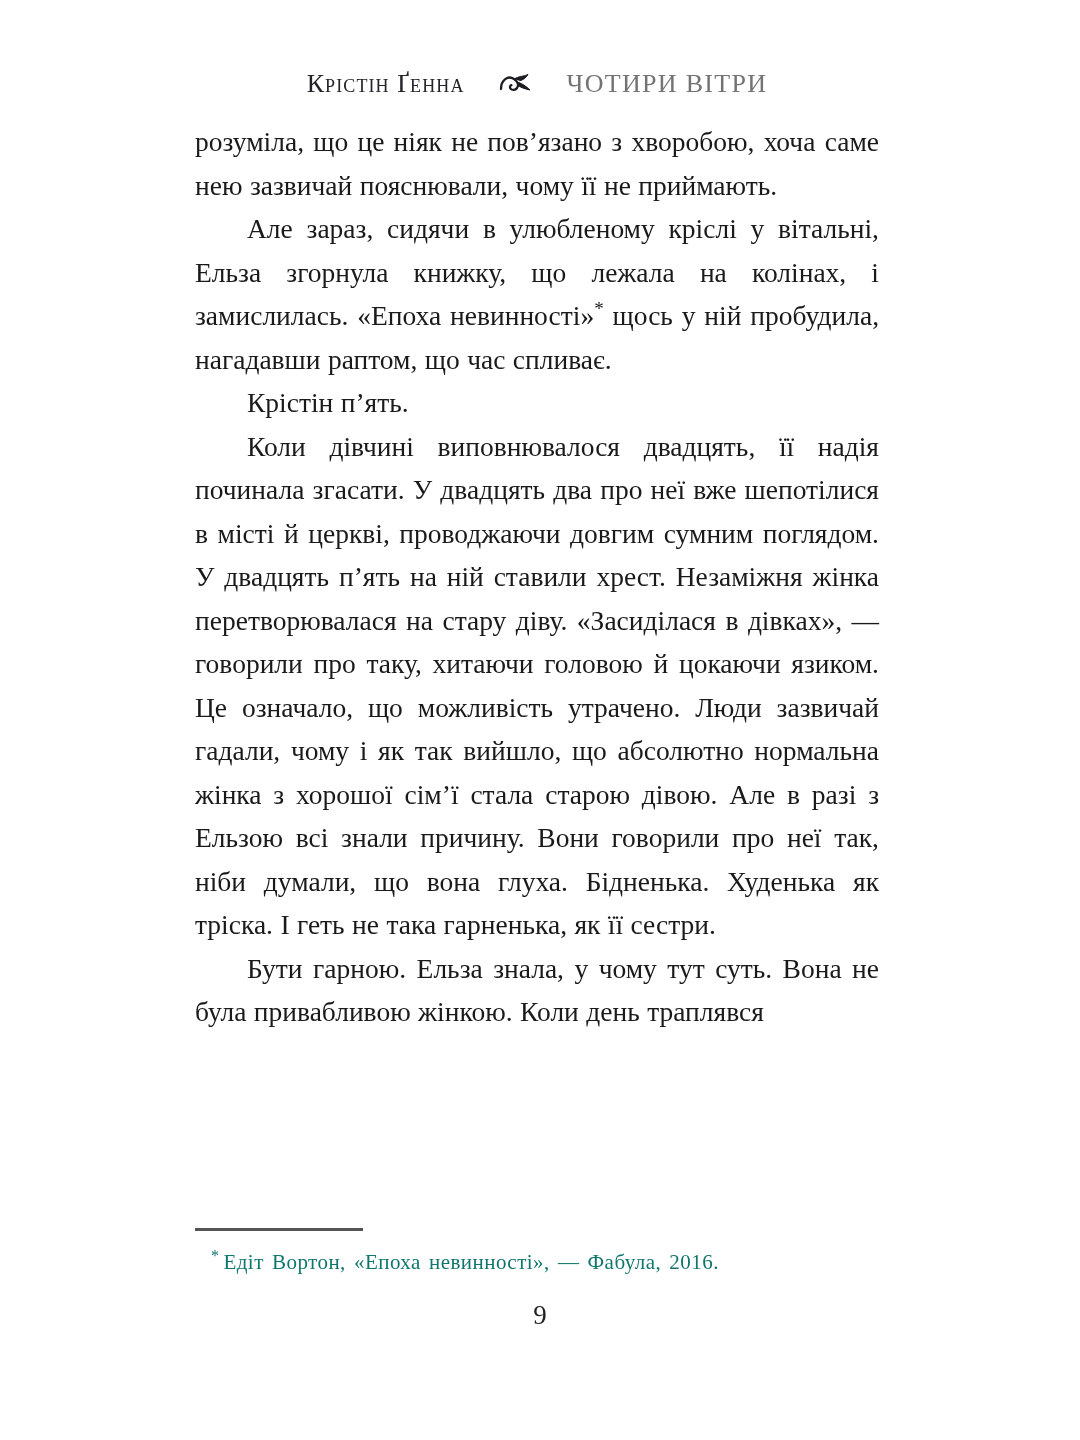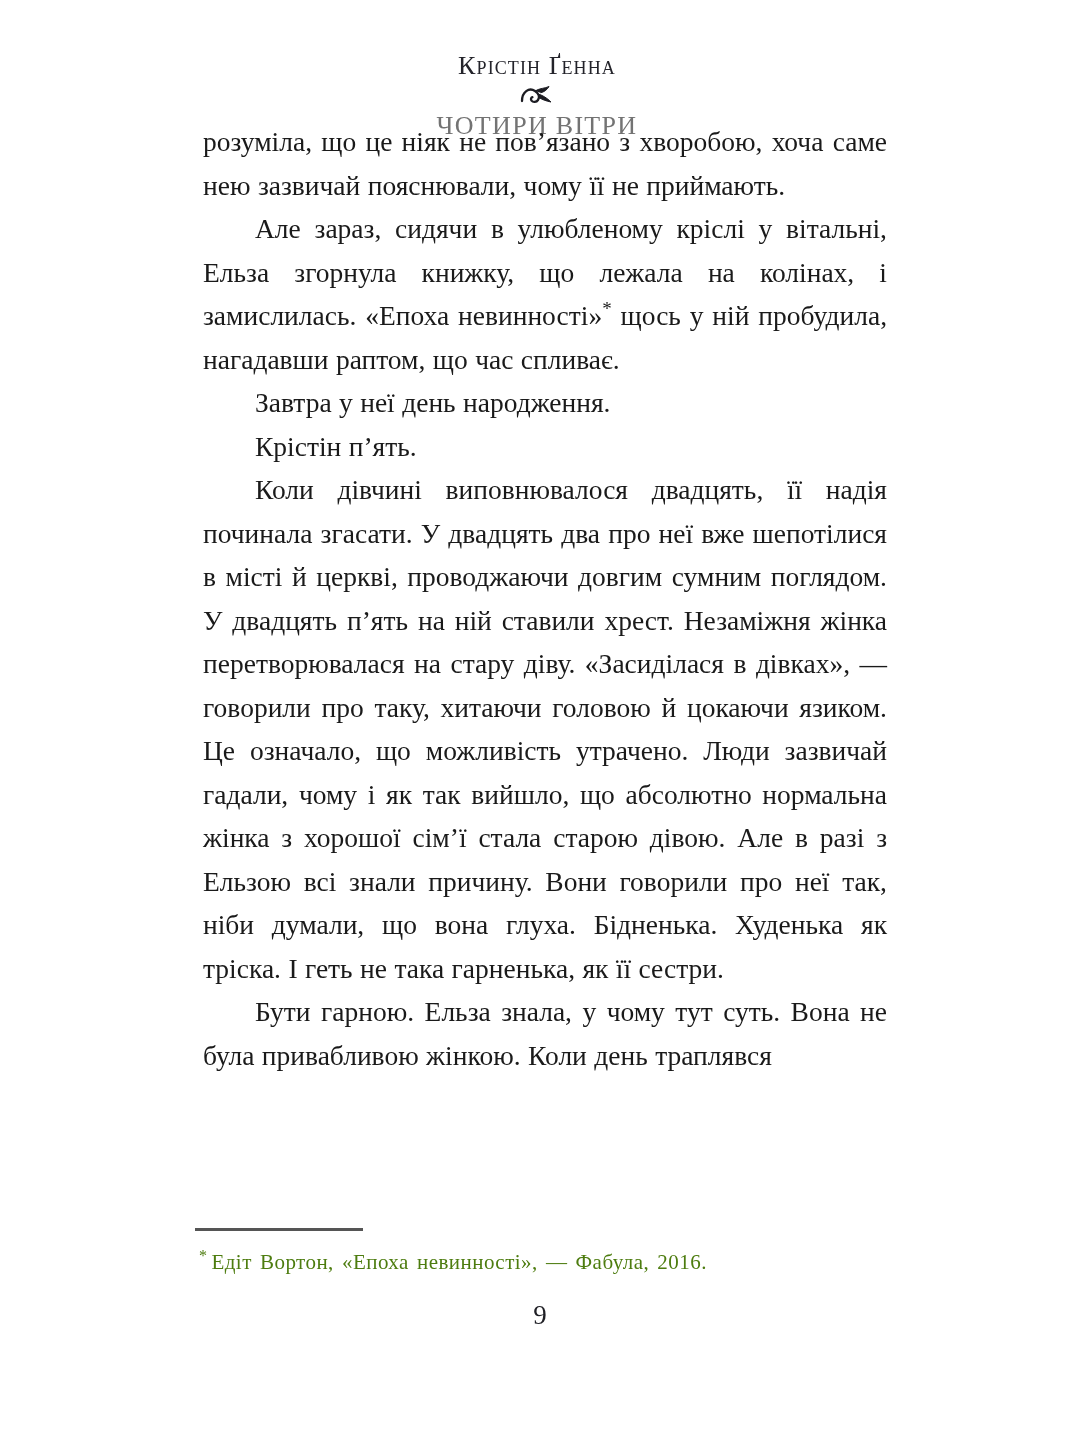--- a/index.html
+++ b/index.html
@@ -16,30 +16,29 @@
     background: #ffffff;
     box-sizing: border-box;
     overflow: hidden;
     font-family: "Liberation Serif", "DejaVu Serif", serif;
     color: #1a1a1a;
   }
 
   
   .running-head {
     position: absolute;
-    top: 76px;
+    top: 64px;
     left: 195px;
     width: 684px;
     height: 40px;
     display: flex;
     align-items: center;
     justify-content: center;
-    gap: 0;
+    gap: 32px;
     white-space: nowrap;
-    flex-direction: column;
   }
 
   .author-name {
     font-size: 26px;
     font-variant: small-caps;
     letter-spacing: 1.1px;
     color: #23232a;
   }
 
   .head-ornament {
@@ -56,21 +55,21 @@
     font-size: 26px;
     text-transform: uppercase;
     letter-spacing: 1.3px;
     color: #737373;
   }
 
   
   .body-text {
     position: absolute;
     top: 120px;
-    left: 203px;
+    left: 195px;
     width: 684px;
   }
 
   .body-text p {
     margin: 0;
     font-size: 27.5px;
     line-height: 43.5px;
     text-align: justify;
     text-align-last: left;
     text-indent: 52px;
@@ -97,25 +96,25 @@
   }
 
   .footnote-rule {
     width: 168px;
     height: 3px;
     background: #555555;
     margin: 0 0 16px 0;
   }
 
   .footnote-text {
-    margin: 4px;
+    margin: 16px;
     font-size: 21px;
     line-height: 30px;
     letter-spacing: 0.45px;
-    color: #4d7c0f;
+    color: #0f766e;
     word-spacing: 0.12em;
   }
 
   .footnote-text .fnmark {
     font-size: 16px;
     vertical-align: super;
     line-height: 0;
     margin-right: 4px;
   }
 
@@ -147,21 +146,20 @@
     </span>
 
     <span class="book-title">ЧОТИРИ ВІТРИ</span>
   </div>
 
   <div class="body-text">
     <p class="cont">розуміла, що це ніяк не пов’язано з хворобою, хоча саме нею зазвичай пояснювали, чому її не приймають.</p>
 
     <p><span>Але зараз, сидячи в улюбленому кріслі у вітальні, Ельза згорнула книжку, що лежала на колінах, і замислилась. «Епоха невинності»</span><span class="fnref">*</span><span> щось у ній пробудила, нагадавши раптом, що час спливає.</span></p>
 
-    <p>Завтра у неї день народження.</p>
 
     <p>Крістін п’ять.</p>
 
 
 
     <p>Коли дівчині виповнювалося двадцять, її надія починала згасати. У двадцять два про неї вже шепотілися в місті й церкві, проводжаючи довгим сумним поглядом. У двадцять п’ять на ній ставили хрест. Незаміжня жінка перетворювалася на стару діву. «Засиділася в дівках», — говорили про таку, хитаючи головою й цокаючи язиком. Це означало, що можливість утрачено. Люди зазвичай гадали, чому і як так вийшло, що абсолютно нормальна жінка з хорошої сім’ї стала старою дівою. Але в разі з Ельзою всі знали причину. Вони говорили про неї так, ніби думали, що вона глуха. Бідненька. Худенька як тріска. І геть не така гарненька, як її сестри.</p>
 
     <p>Бути гарною. Ельза знала, у чому тут суть. Вона не була привабливою жінкою. Коли день траплявся</p>
   </div>
 

